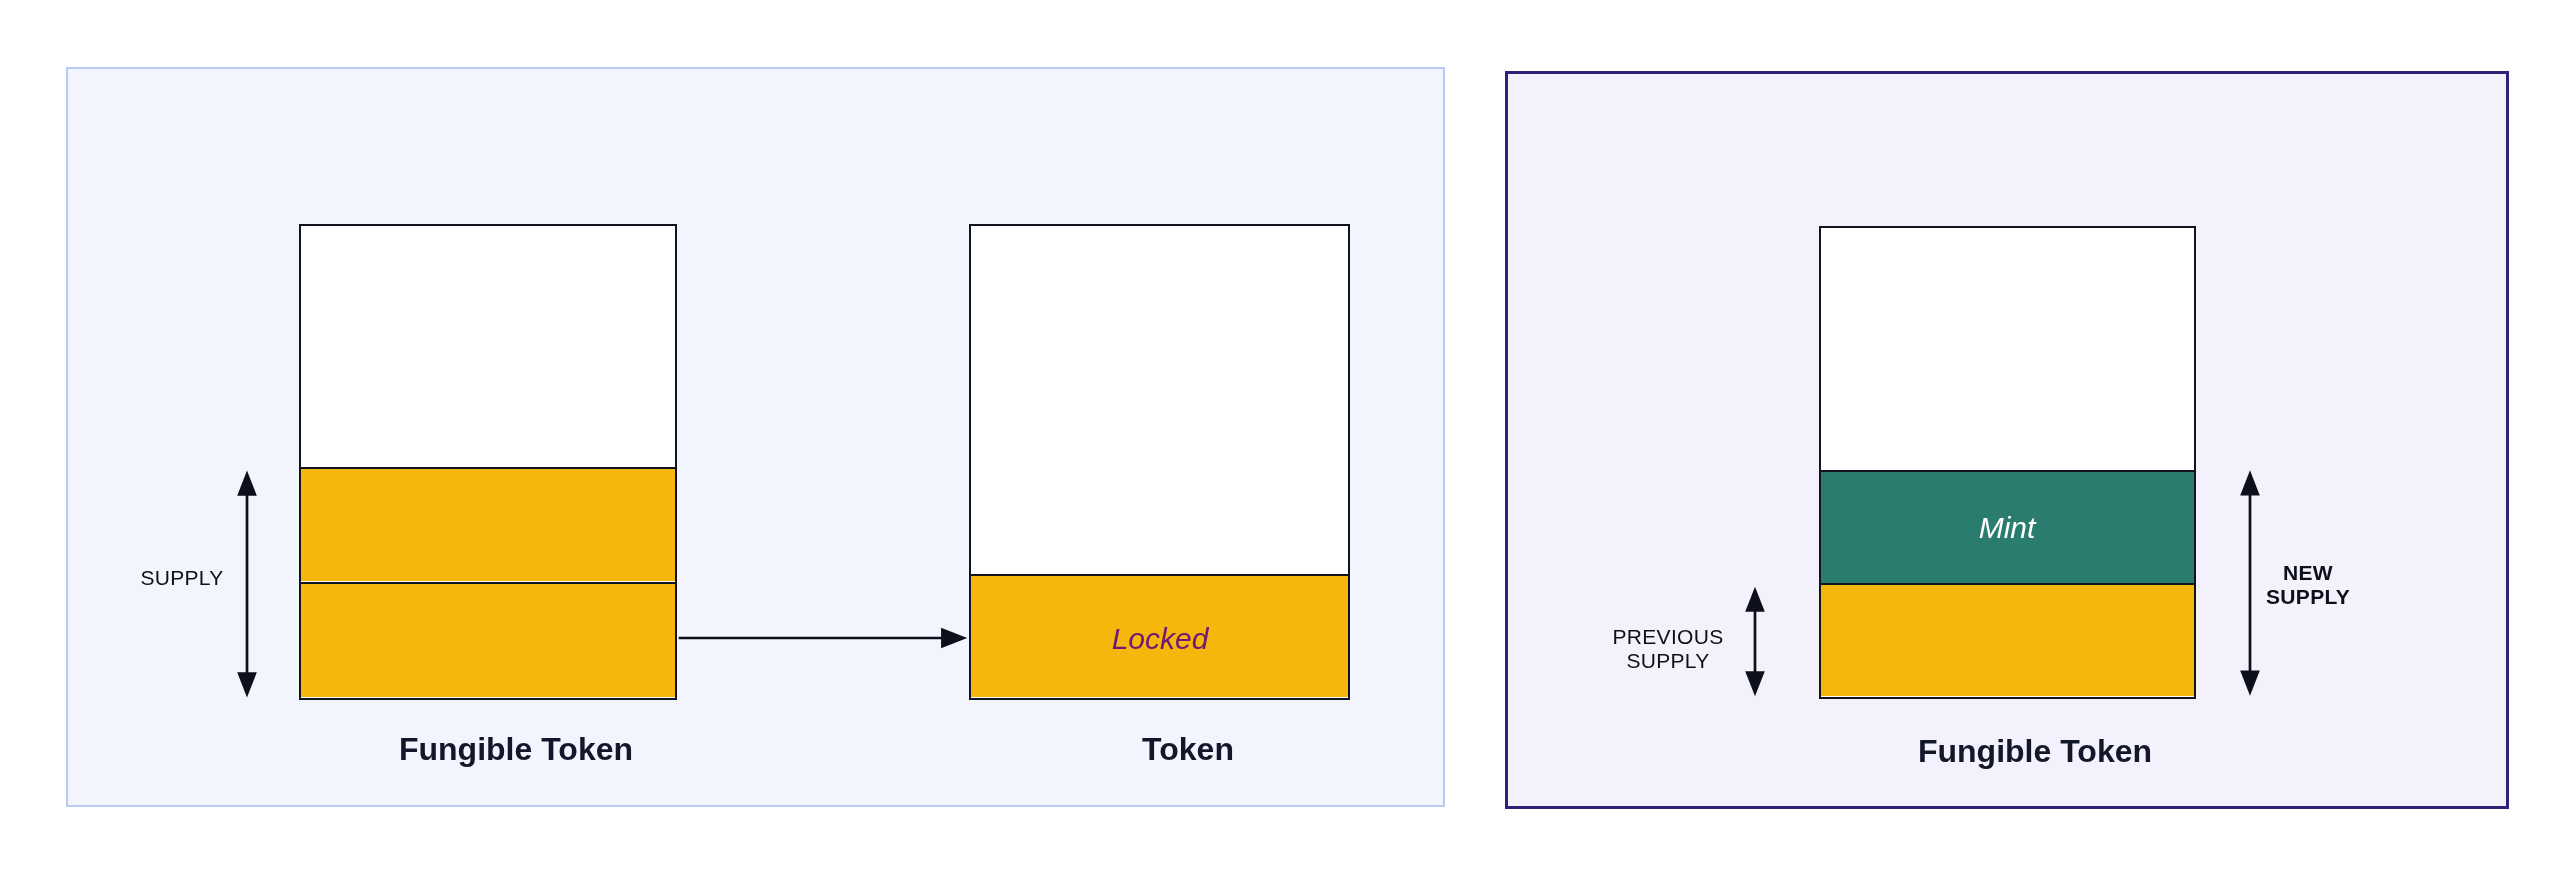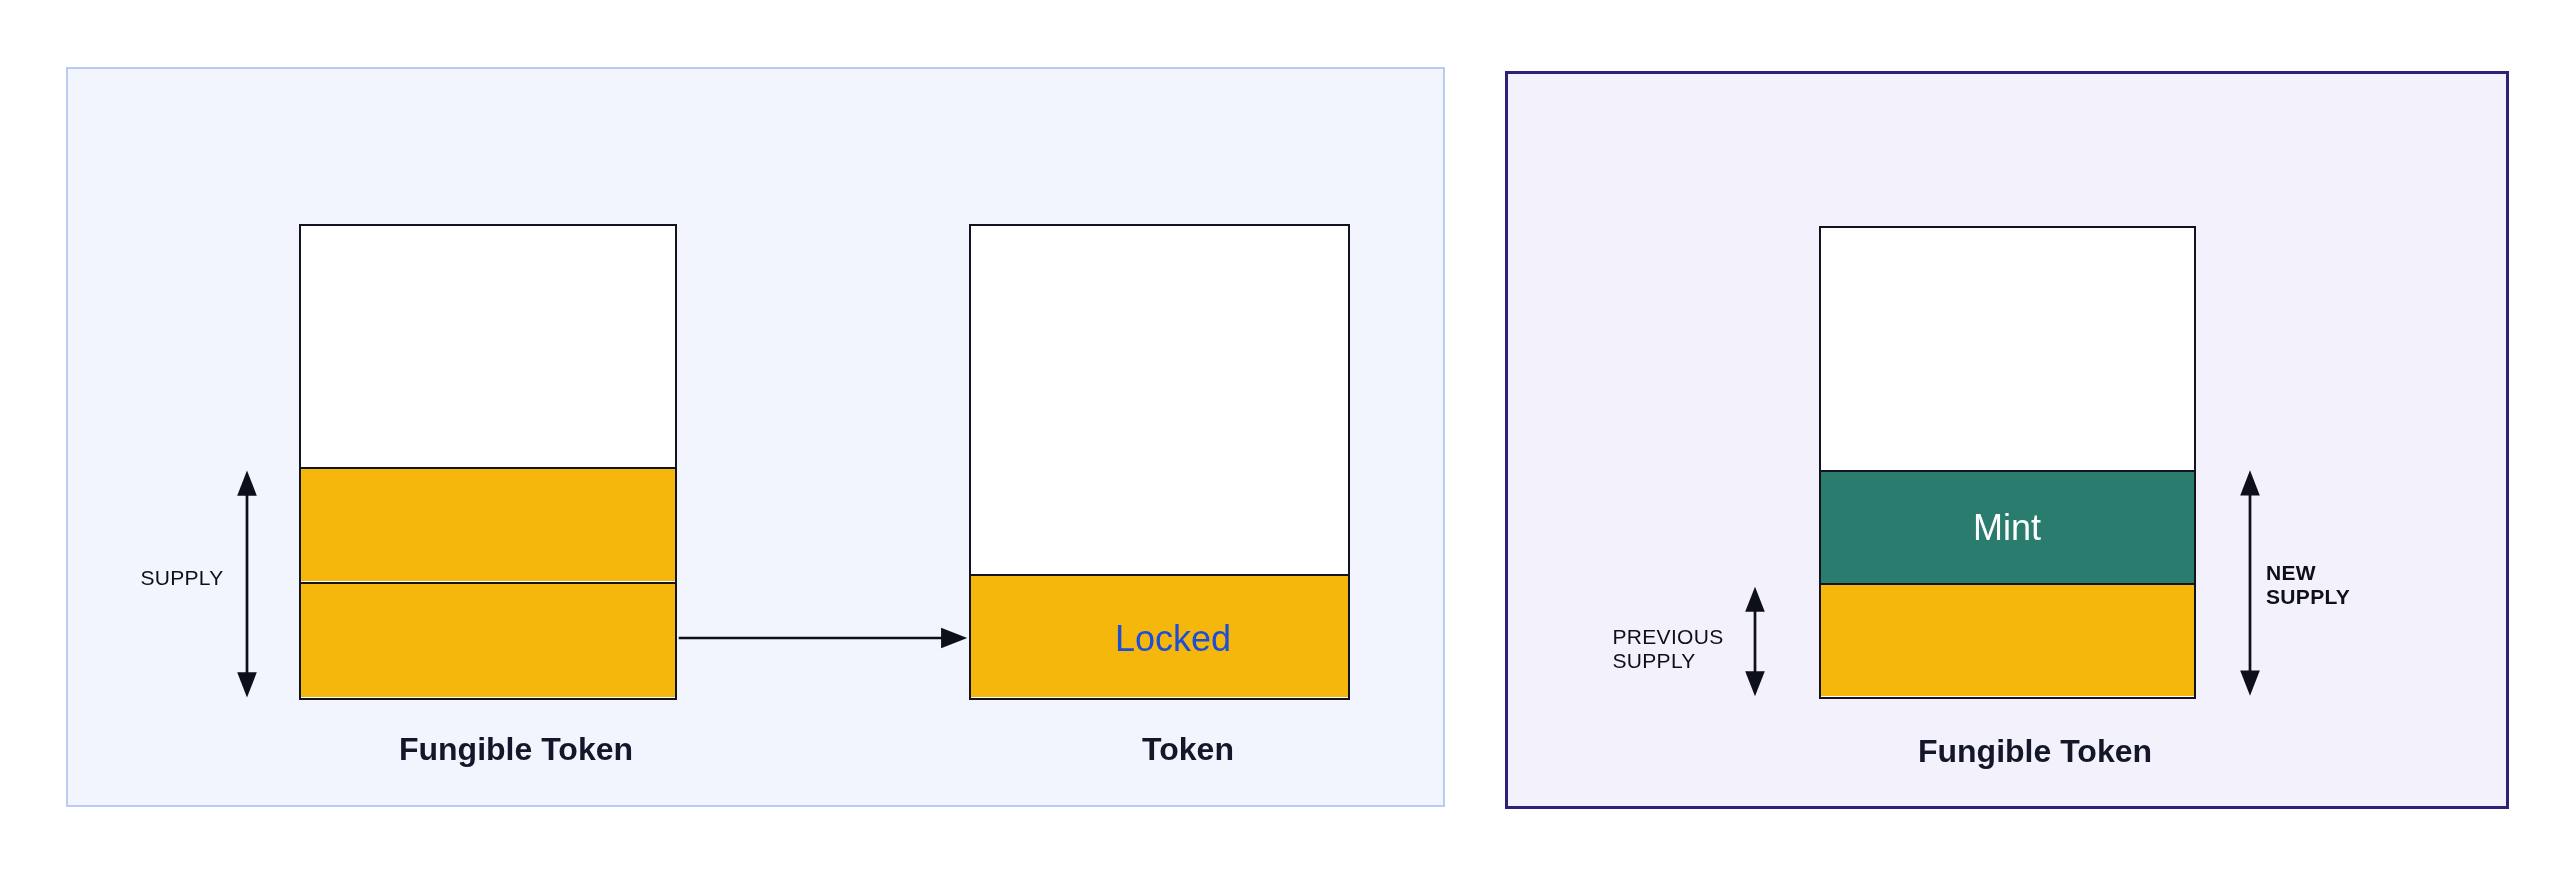--- a/index.html
+++ b/index.html
@@ -30,41 +30,42 @@
   }
   .fill-section {
     position: absolute;
     left: 0; right: 0;
     box-sizing: border-box;
     border-top: 2.8px solid #11141f;
   }
   .section-label {
     position: absolute;
     transform: translate(-50%, -50%);
-    font-size: 36px;
+    font-size: 30px;
     font-weight: 500;
     white-space: nowrap;
+    font-style: italic;
   }
   .box-label {
     position: absolute;
     transform: translate(-50%, -50%);
     font-size: 32px;
     font-weight: 600;
     color: #14162a;
     white-space: nowrap;
     margin-left: 28px;
   }
   .range-label {
     position: absolute;
     transform: translate(-50%, -50%);
     font-size: 21px;
     font-weight: 500;
     letter-spacing: 0.3px;
     line-height: 24px;
-    text-align: left;
+    text-align: center;
     color: #0d0f1a;
     white-space: nowrap;
   }
   .arrow { position: absolute; }
   .arrow svg { display: block; }
 </style>
 </head>
 <body>
 
 <div class="canvas">
@@ -89,21 +90,21 @@
   <div class="arrow" style="left:677px; top:626px;">
     <svg width="292" height="24" viewBox="0 0 529 44">
       <line x1="0" y1="22" x2="490" y2="22" stroke="#0d0f1a" stroke-width="5"></line>
       <polygon points="529,22 481,3 481,41" fill="#0d0f1a"></polygon>
     </svg>
   </div>
 
   <div class="token-box" style="left:969px; top:224px; width:381px; height:476px;">
     <div class="fill-section" style="top: 348px; height: 123px; background-color: rgb(245, 183, 12);"></div>
   </div>
-  <div class="section-label" style="left:1160px; top:639px; color:#1d4ed8;margin-left:13px;">Locked</div>
+  <div class="section-label" style="left:1160px; top:639px; color:#701a75;">Locked</div>
 
   <div class="box-label" style="left:488px; top:749px;">Fungible Token</div>
   <div class="box-label" style="left:1160px; top:749px;">Token</div>
 
   <div class="panel" style="left: 1505px; top: 71px; width: 1004px; height: 738px; border-width: 3.3px; background-color: rgb(243, 242, 252); border-color: rgb(49, 32, 122);"></div>
 
 
   <div class="token-box" style="left:1819px; top:226px; width:377px; height:473px;">
     <div class="fill-section" style="top: 242px; height: 113px; background-color: rgb(42, 125, 110);"></div>
     <div class="fill-section" style="top: 355px; height: 113px; background-color: rgb(245, 183, 12);"></div>

